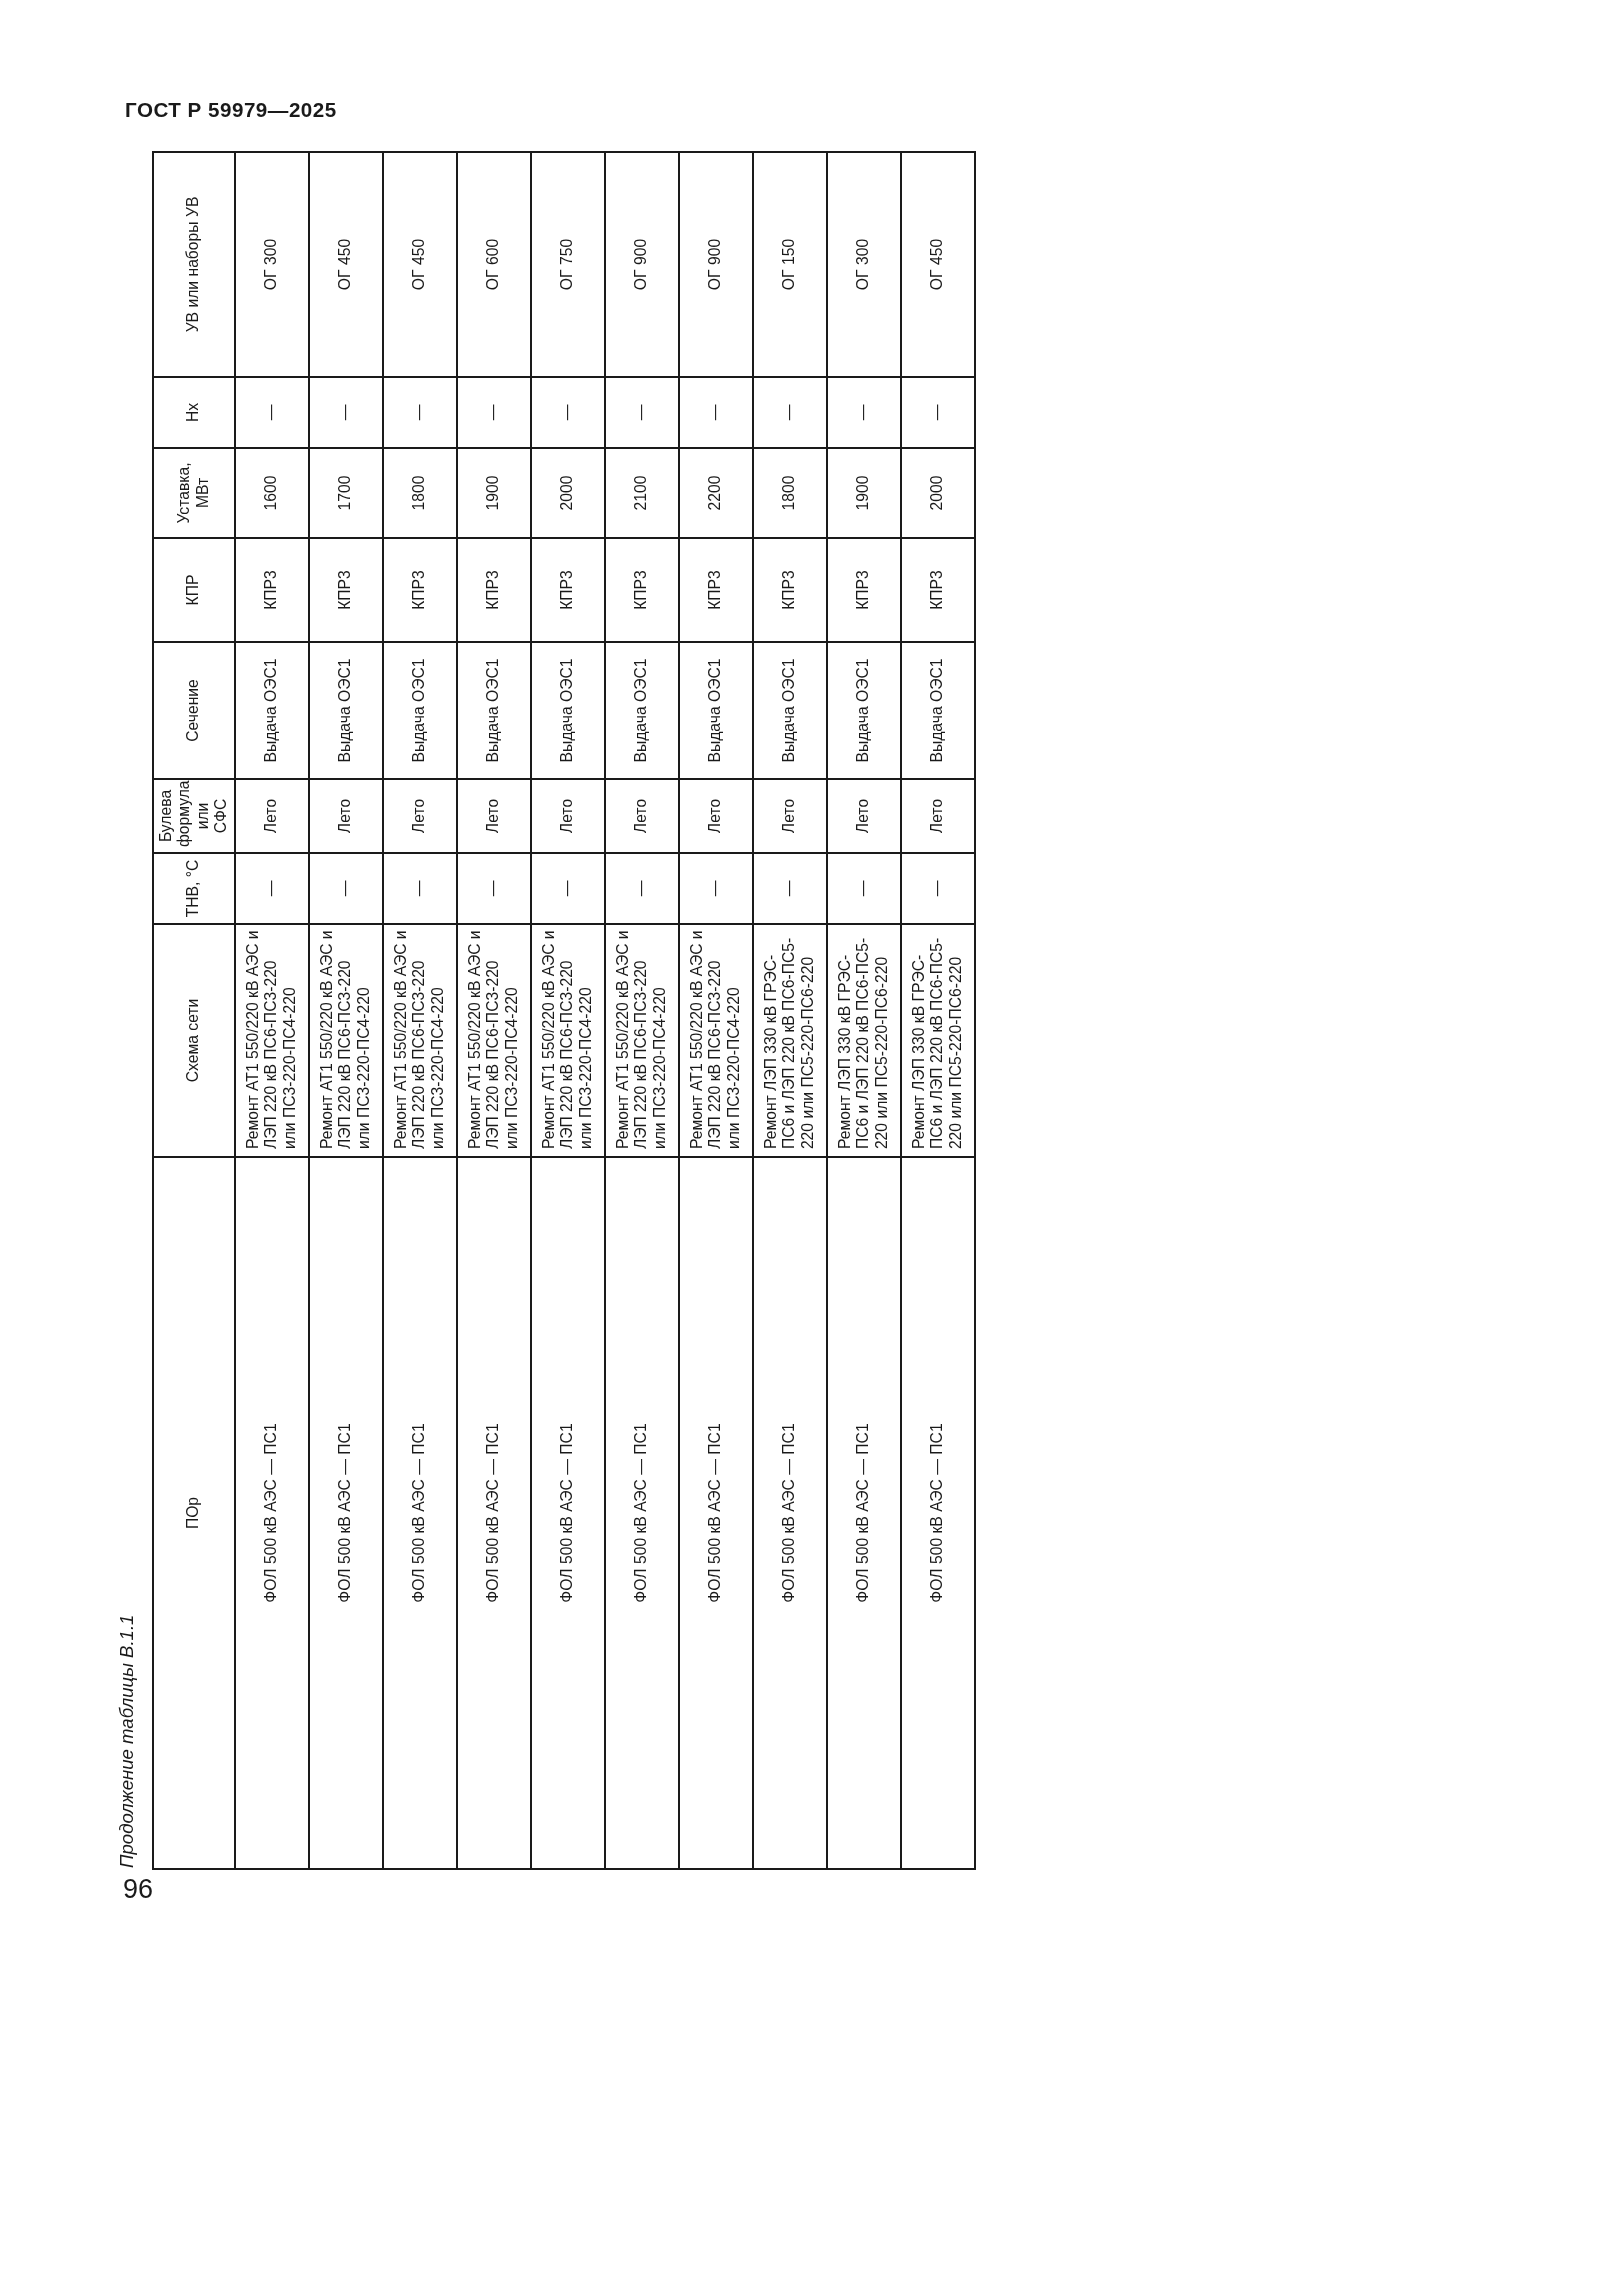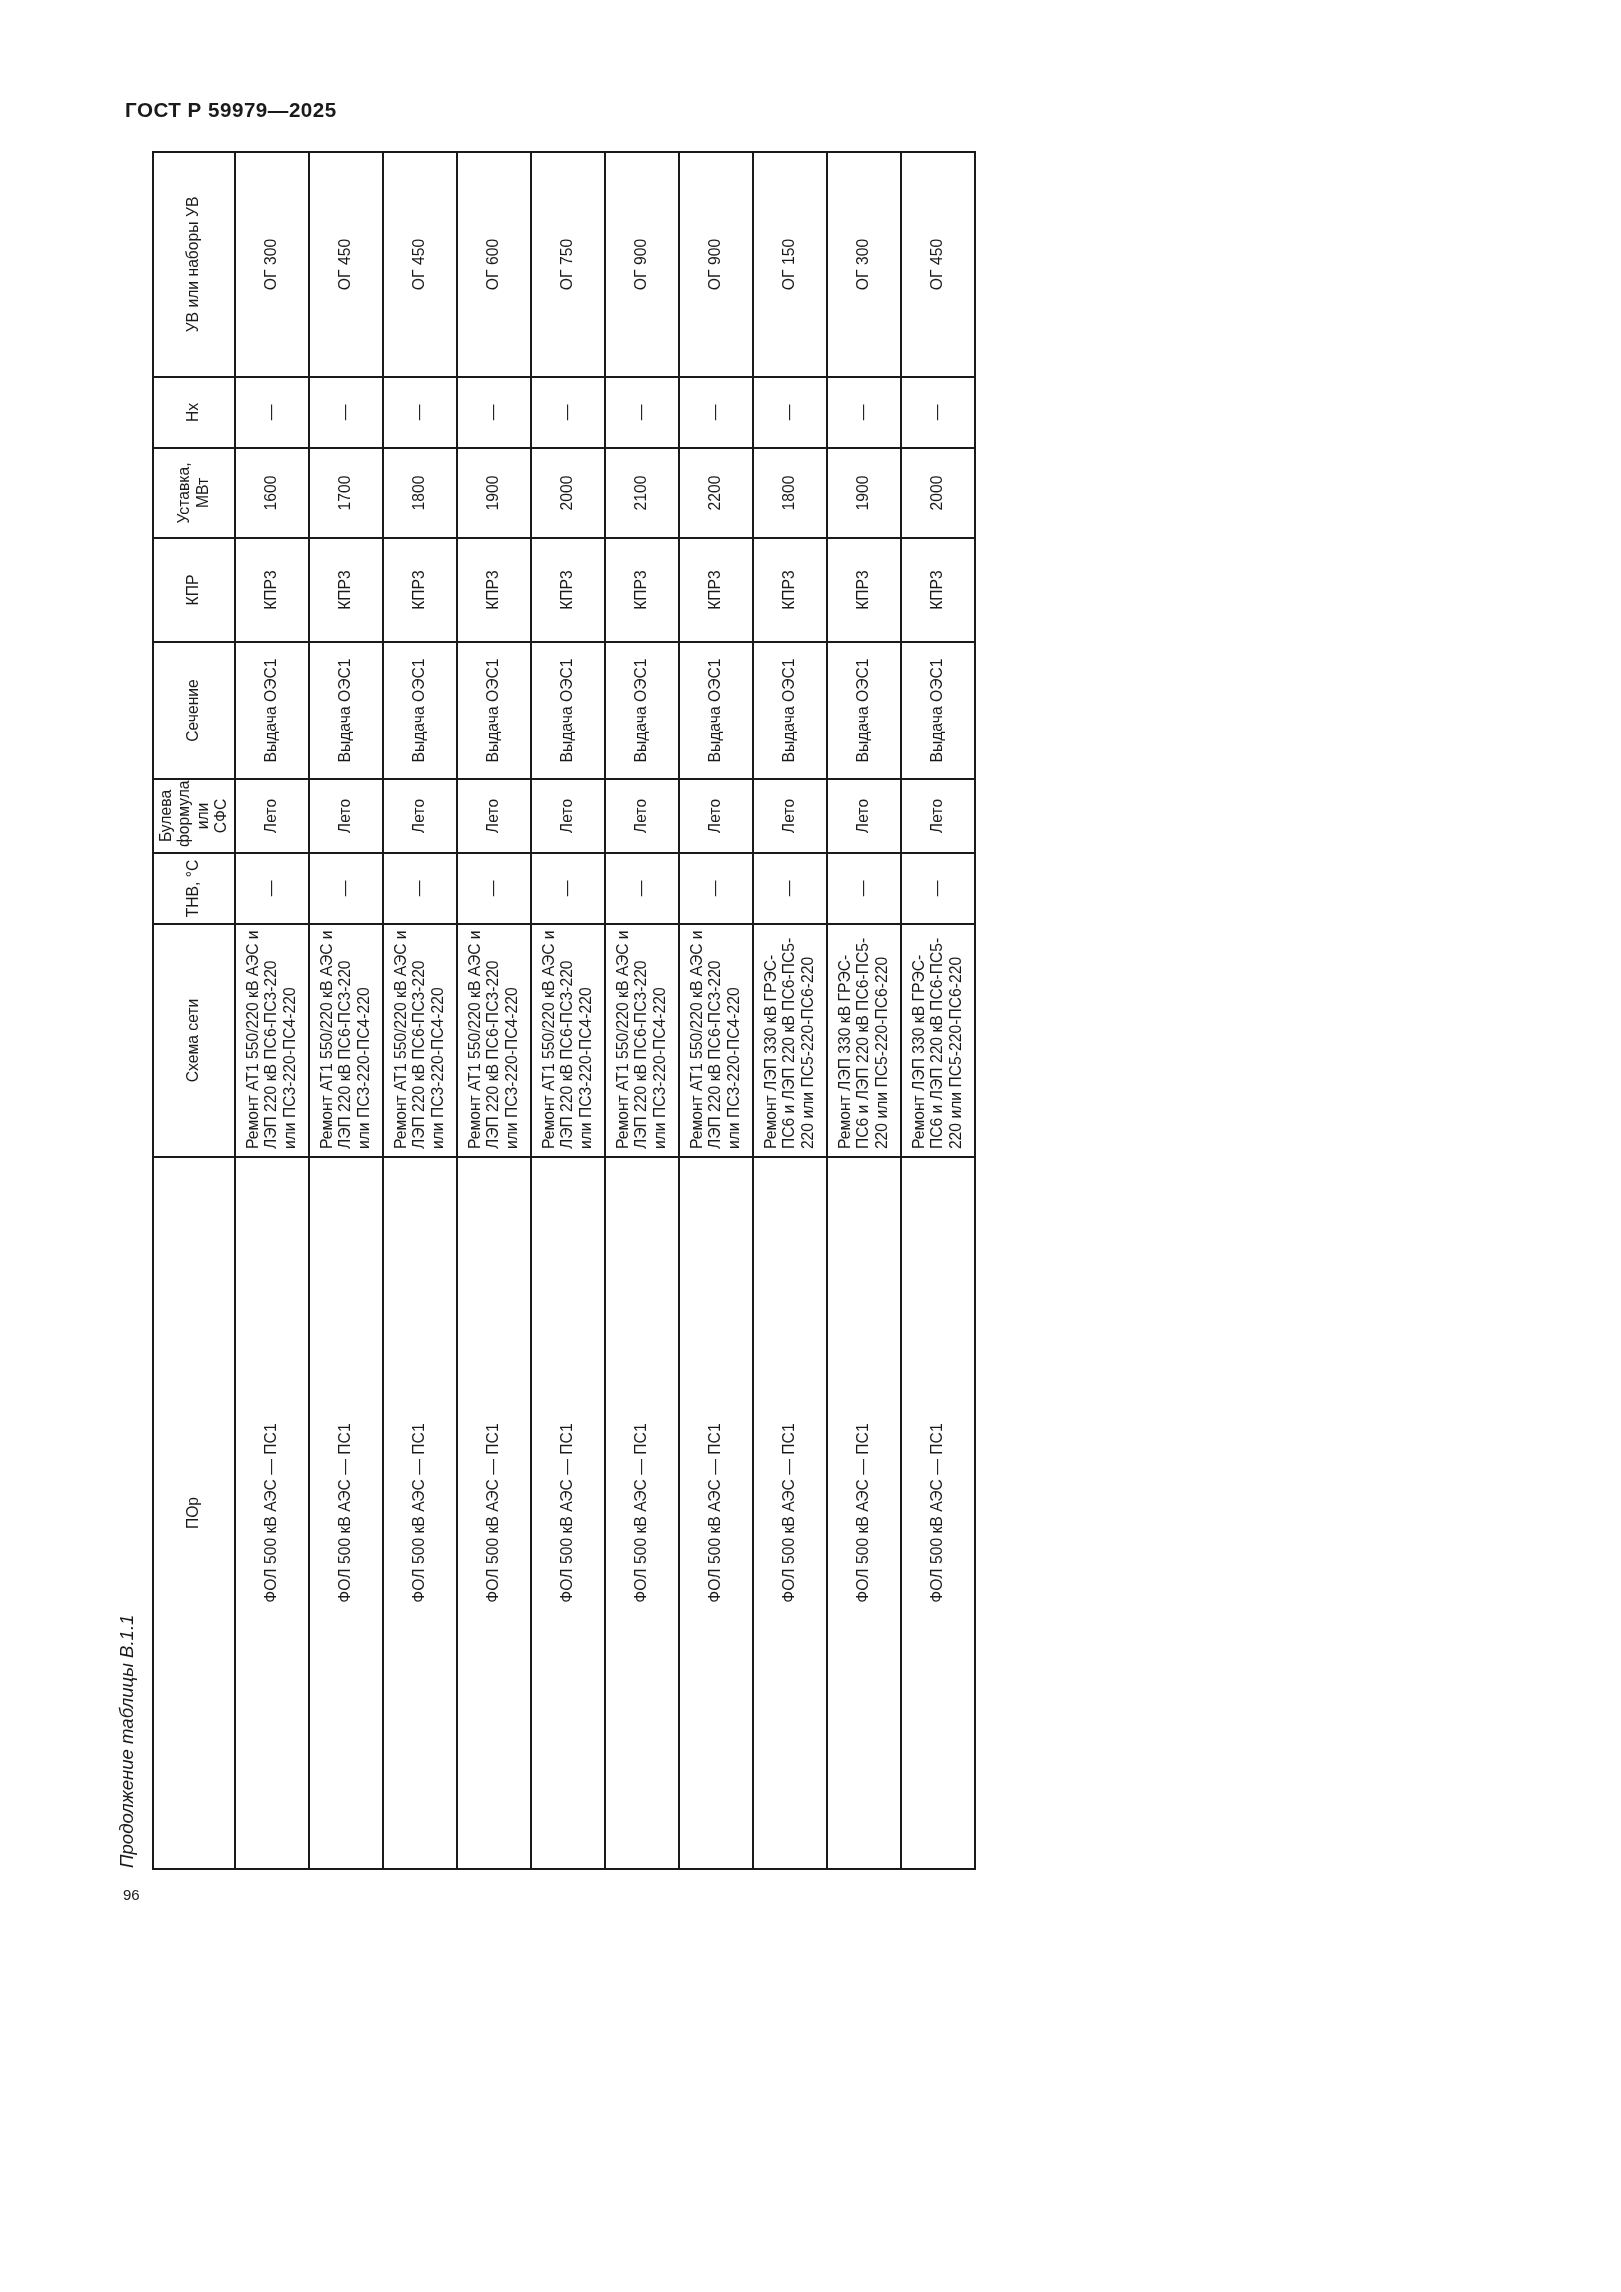--- a/index.html
+++ b/index.html
@@ -19,22 +19,21 @@
     top: 98px;
     font-size: 20.6px;
     font-weight: bold;
     letter-spacing: 0.5px;
     text-align: right;
   }
   .page-number {
     position: absolute;
     left: 123px;
     top: 1874px;
-    font-size: 15px;
-    margin-top: 12px;
+    font-size: 27px;
   }
   
   .rotated-block {
     position: absolute;
     left: 116px;
     top: 1870px;
     width: 1717px;
     height: 855px;
     transform: rotate(-90deg);
     transform-origin: 0 0;

